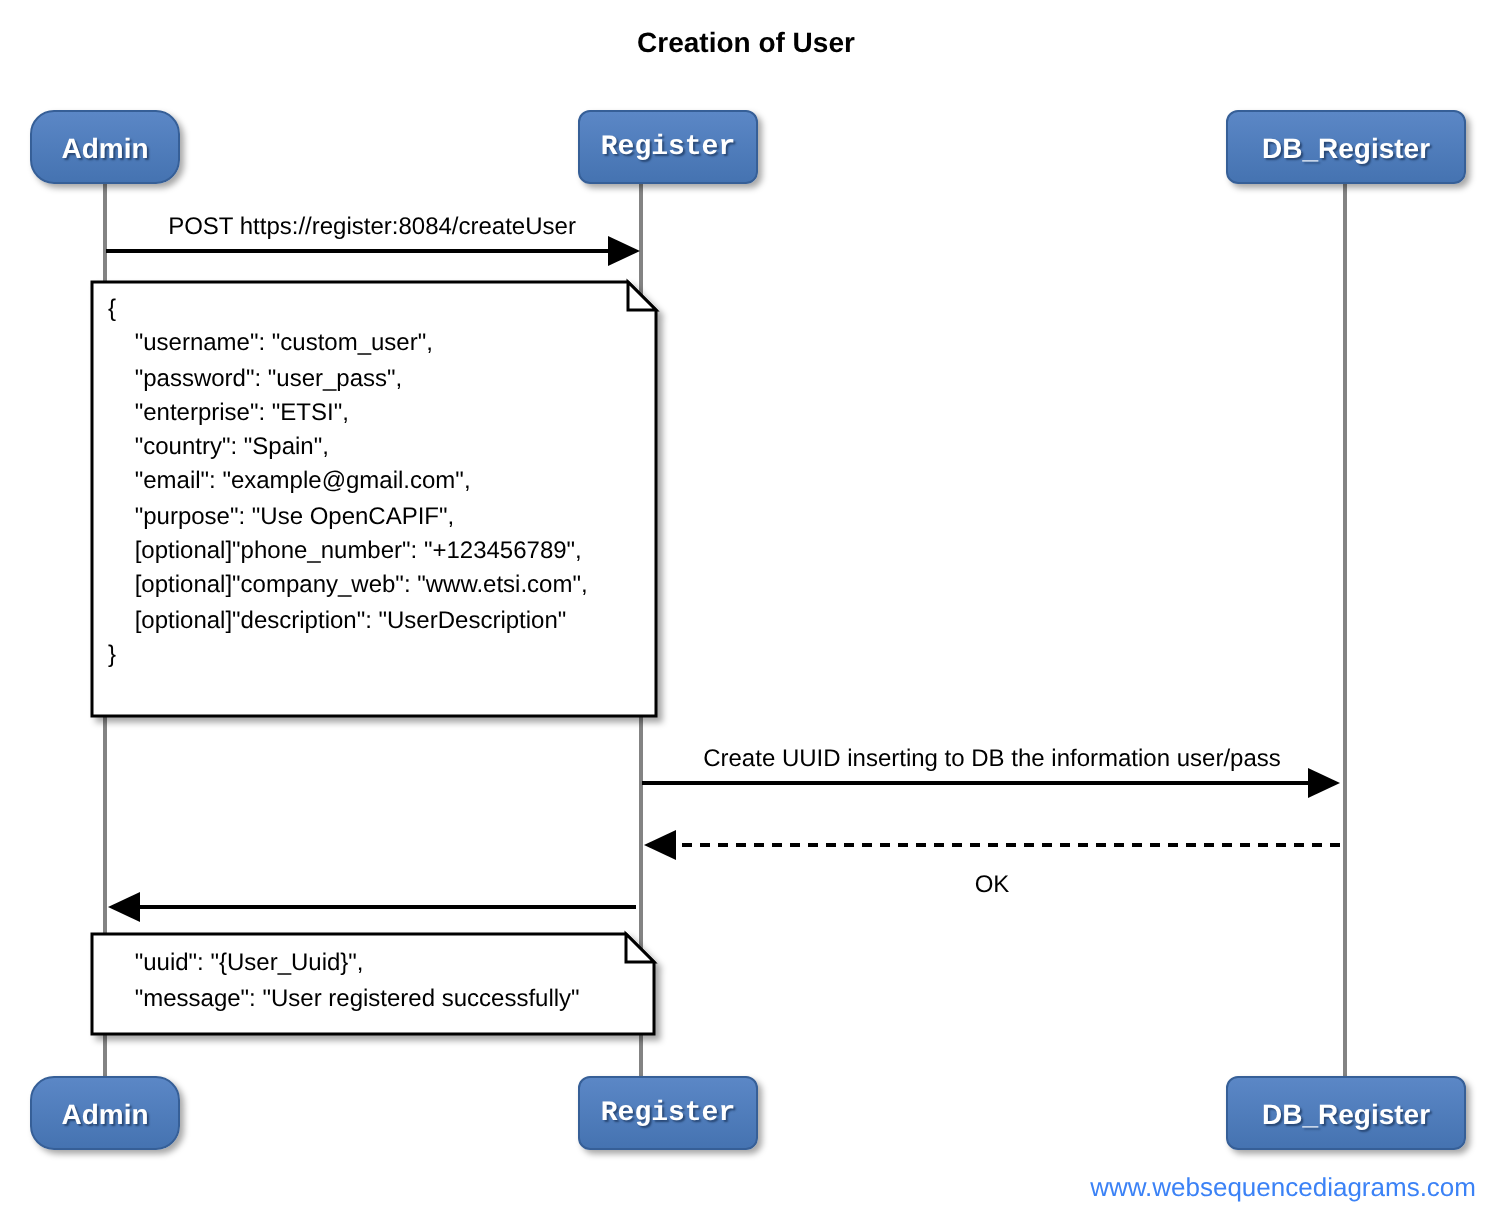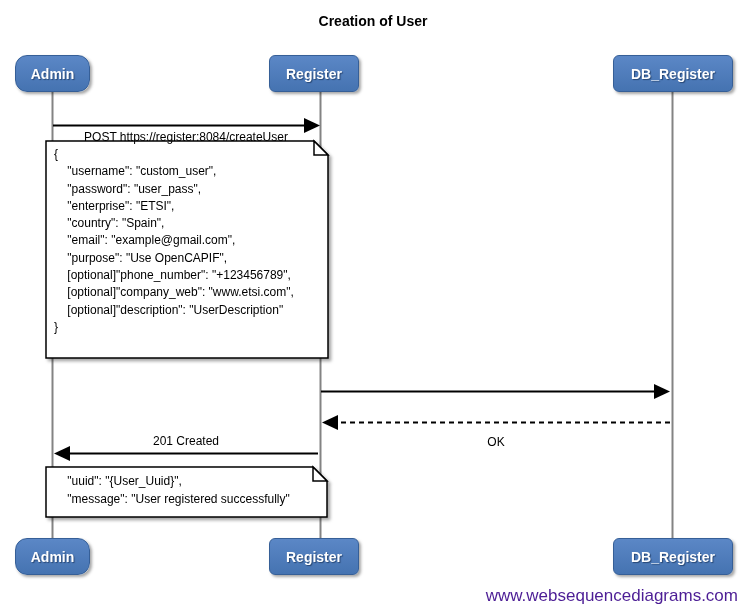--- a/index.html
+++ b/index.html
@@ -30,49 +30,49 @@
     color: #ffffff;
     font-size: 14px;
     font-weight: bold;
     display: flex;
     align-items: center;
     justify-content: center;
     box-shadow: 2px 2px 3px rgba(0,0,0,0.35);
     text-shadow: 1px 1px 1px rgba(10,30,60,0.55);
   }
   .actor-admin    { left: 15px;  width: 75px; border-radius: 12px; }
-  .actor-register { left: 269px; width: 90px; }
+  .actor-register { left: 289px; width: 90px; font-family: Liberation Mono, monospace; }
   .actor-db       { left: 613px; width: 120px; }
   .row-top    { top: 55px; }
   .row-bottom { top: 538px; }
   .msg {
     position: absolute;
     font-size: 12px;
     color: #000000;
     text-align: center;
     white-space: nowrap;
   }
-  .msg-1 { left: 52px;  width: 268px; top: 106px; margin-top: 24px; }
+  .msg-1 { left: 52px;  width: 268px; top: 106px; }
   .msg-2 { left: 320px; width: 352px; top: 372px; }
   .msg-3 { left: 320px; width: 352px; top: 403px; margin-top: 32px; }
   .msg-4 { left: 52px;  width: 268px; top: 434px; }
   .note-text {
     position: absolute;
     font-size: 12px;
     color: #000000;
     line-height: 17.3px;
   }
   .note-text span { display: block; white-space: pre; }
   .note-1-text { left: 54px; top: 146px; }
   .note-2-text { left: 54px; top: 473px; line-height: 17.5px; }
   .watermark {
     position: absolute;
     right: 8px; top: 586px;
-    font-size: 17px;
-    color: #4c1d95;
+    font-size: 13px;
+    color: #3b82f6;
   }
 </style>
 </head>
 <body>
 
 <div class="diagram">
 
   <div class="title">Creation of User</div>
 
   <svg class="layer" width="746" height="610" viewBox="0 0 746 610">
@@ -113,22 +113,22 @@
     <span>Admin</span>
   </div>
   <div class="actor actor-register row-top">
     <span>Register</span>
   </div>
   <div class="actor actor-db row-top">
     <span>DB_Register</span>
   </div>
 
   <div class="msg msg-1">POST https://register:8084/createUser</div>
+  <div class="msg msg-2">Create UUID inserting to DB the information user/pass</div>
   <div class="msg msg-3">OK</div>
-  <div class="msg msg-4">201 Created</div>
 
   <div class="note-text note-1-text">
     <span>{</span>
     <span>    "username": "custom_user",</span>
     <span>    "password": "user_pass",</span>
     <span>    "enterprise": "ETSI",</span>
     <span>    "country": "Spain",</span>
     <span>    "email": "example@gmail.com",</span>
     <span>    "purpose": "Use OpenCAPIF",</span>
     <span>    [optional]"phone_number": "+123456789",</span>

